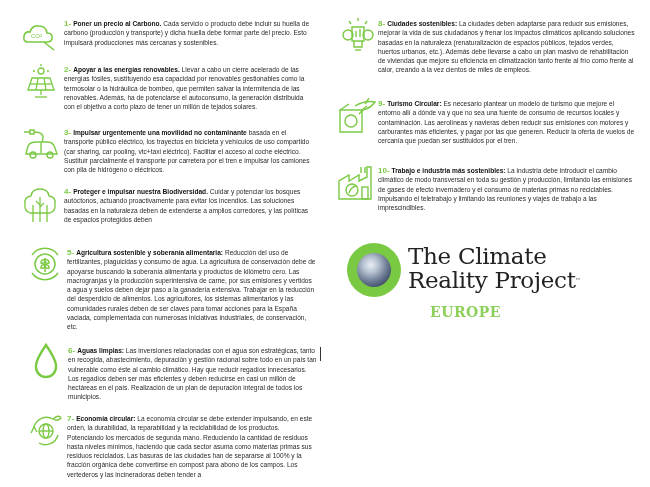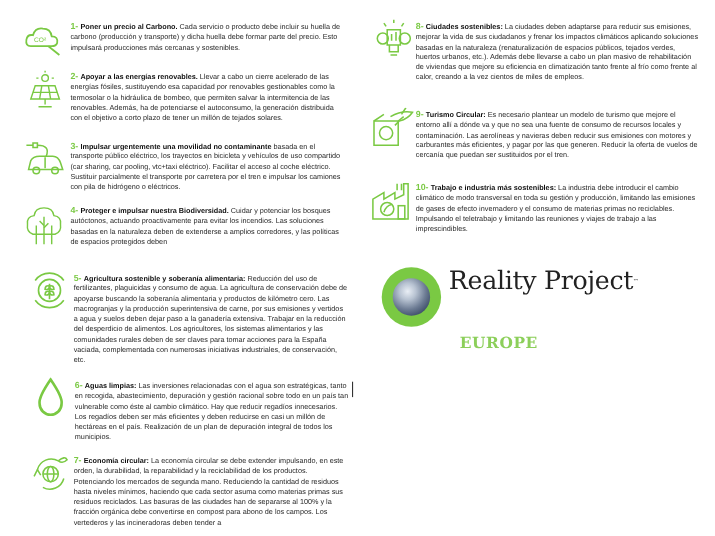--- a/index.html
+++ b/index.html
@@ -7,21 +7,21 @@
   .icon { position:absolute; }
   .icon svg { width:100%; height:100%; }
   .num { color:#7ac943; font-weight:bold; font-size:8px; margin-right:2px; white-space:nowrap; }
   .txt { font-size:6.6px; line-height:9.3px; color:#2a2a2a; }
   .txt b { color:#111; }
   .para { position:absolute; }
   .logo-ring { position:absolute; left:347px; top:243px; width:54px; height:54px; border-radius:50%; background:#7ac943; }
   .logo-earth { position:absolute; left:357px; top:253px; width:34px; height:34px; border-radius:50%;
     background: radial-gradient(circle at 40% 35%, #e9eef5 0%, #b8c3d2 25%, #6c7b93 55%, #3a4a66 80%, #233049 100%); }
   .logo-title { position:absolute; left:408px; top:244px; font-family:"DejaVu Serif", serif; font-size:23px; line-height:24px; color:#222; letter-spacing:-0.3px; }
-  .logo-sub { position:absolute; left:418px; top:304px; font-family:"DejaVu Serif", serif; font-weight:bold; font-size:14px; color:#8ccf5a; letter-spacing:0.5px; }
+  .logo-sub { position:absolute; left:430px; top:304px; font-family:"DejaVu Serif", serif; font-weight:bold; font-size:14px; color:#8ccf5a; letter-spacing:0.5px; }
   .tm { font-size:5px; vertical-align:top; }
   .cursor { position:absolute; left:320px; top:347px; width:1px; height:14px; background:#333; }
 </style>
 </head>
 <body>
 
 <div class="icon" style="left:22px;top:22px;width:36px;height:30px;">
   <svg viewBox="0 0 36 30" fill="none" stroke="#7ac943" stroke-width="1.6">
       <path d="M6 20 Q1 20 2 14 Q3 9 8 10 Q10 3 17 4 Q24 4 25 11 Q31 11 30 17 Q29 20 25 20 Z"></path>
       <text x="9" y="16" font-size="6" fill="#7ac943" stroke="none" font-family="Liberation Sans">CO²</text>
@@ -159,17 +159,18 @@
       <rect x="25" y="22" width="6" height="12"></rect>
     </svg>
 </div>
 <div class="para" style="left:378px;top:166px;width:258px;">
   <div class="txt"><span class="num">10-</span><b>Trabajo e industria más sostenibles:</b><span> La industria debe introducir el cambio climático de modo transversal en toda su gestión y producción, limitando las emisiones de gases de efecto invernadero y el consumo de materias primas no reciclables. Impulsando el teletrabajo y limitando las reuniones y viajes de trabajo a las imprescindibles.</span></div>
 </div>
 
 <div class="logo-ring"></div>
 <div class="logo-earth"></div>
 <div class="logo-title">
+  <div>The Climate</div>
   <div><span>Reality Project</span><span class="tm">™</span></div>
 </div>
 <div class="logo-sub">EUROPE</div>
 
 <div class="cursor"></div>
 
 </body></html>

